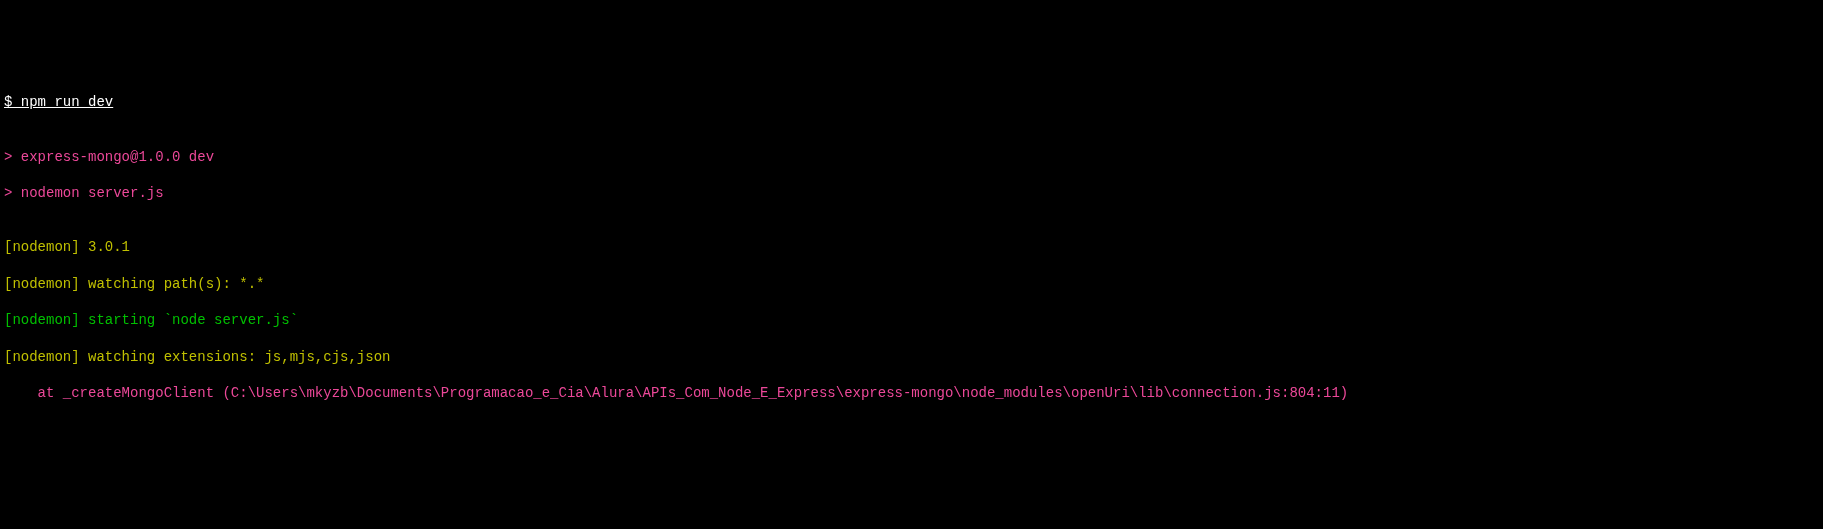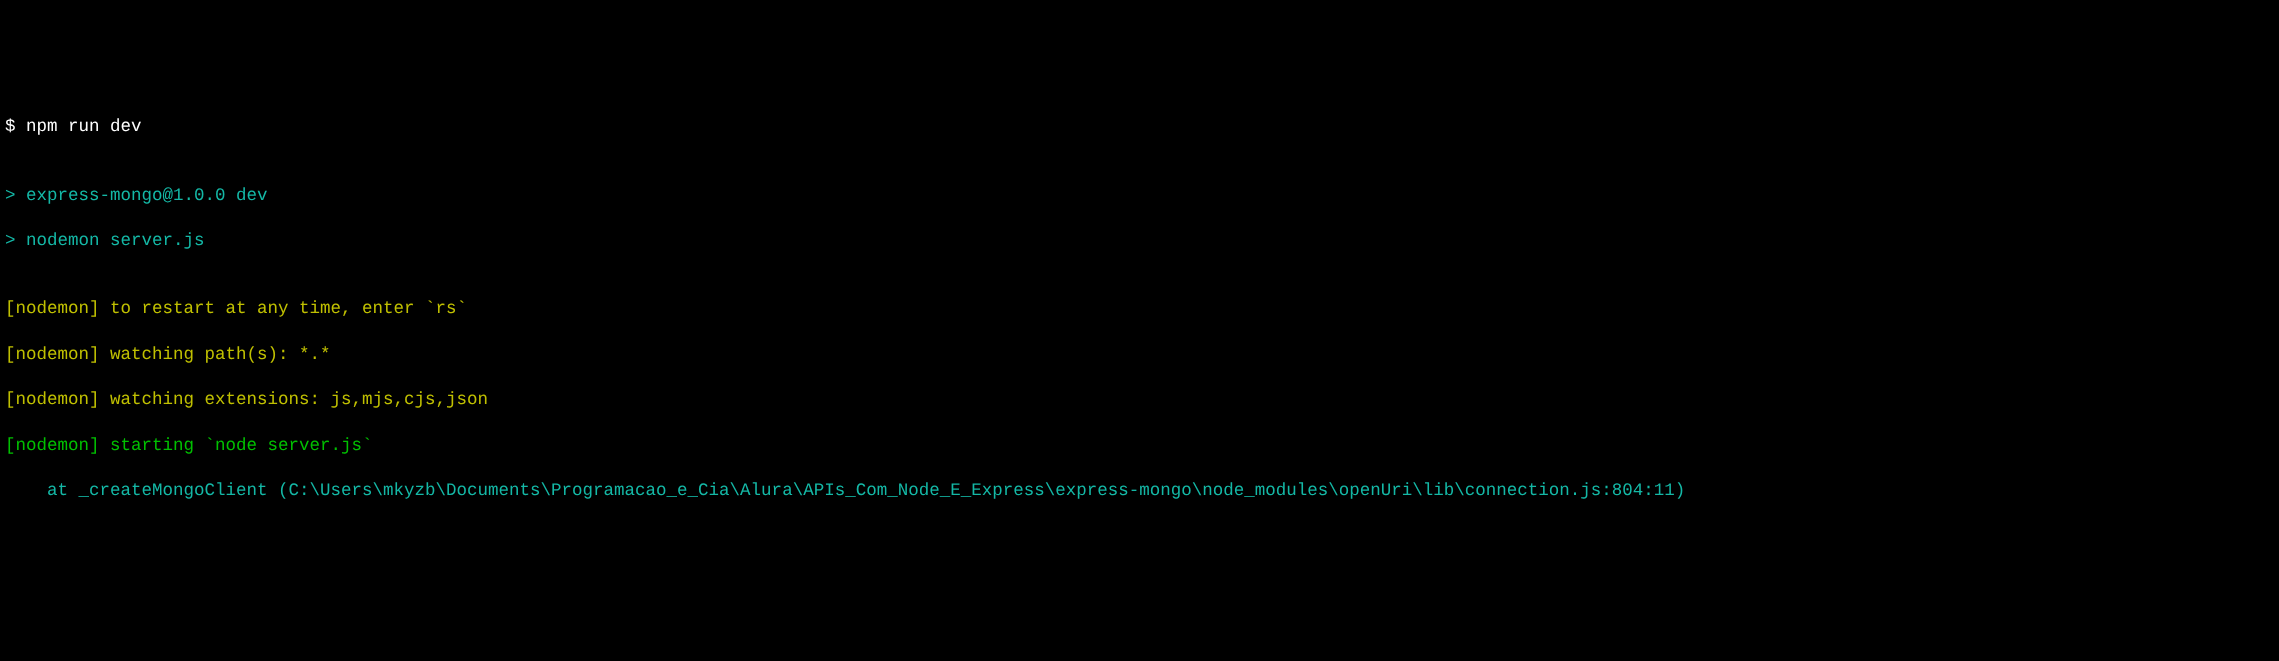--- a/index.html
+++ b/index.html
@@ -14,46 +14,47 @@
       font-size: 14px;
       line-height: 1.3;
       padding: 2px 4px;
       white-space: pre;
     }
     .line {
       display: block;
     }
     .prompt {
       color: #ffffff;
+      text-decoration: underline;
     }
     .yellow {
       color: #c0c000;
     }
     .green {
       color: #00c000;
     }
     .white {
-      color: #14b8a6;
+      color: #ec4899;
     }
   </style>
 </head>
 <body>
 
 
 
 <div>
 <span class="line prompt">$ npm run dev</span>
 <span class="line"></span>
 <span class="line white">&gt; express-mongo@1.0.0 dev</span>
 <span class="line white">&gt; nodemon server.js</span>
 <span class="line"></span>
-<span class="line yellow">[nodemon] to restart at any time, enter `rs`</span>
+<span class="line yellow">[nodemon] 3.0.1</span>
 <span class="line yellow">[nodemon] watching path(s): *.*</span>
+<span class="line green">[nodemon] starting `node server.js`</span>
 <span class="line yellow">[nodemon] watching extensions: js,mjs,cjs,json</span>
-<span class="line green">[nodemon] starting `node server.js`</span>
 <span class="line white">    at _createMongoClient (C:\Users\mkyzb\Documents\Programacao_e_Cia\Alura\APIs_Com_Node_E_Express\express-mongo\node_modules\openUri\lib\connection.js:804:11)</span>
 
 
 
 
 
 
 
 <span class="line"></span>
 

